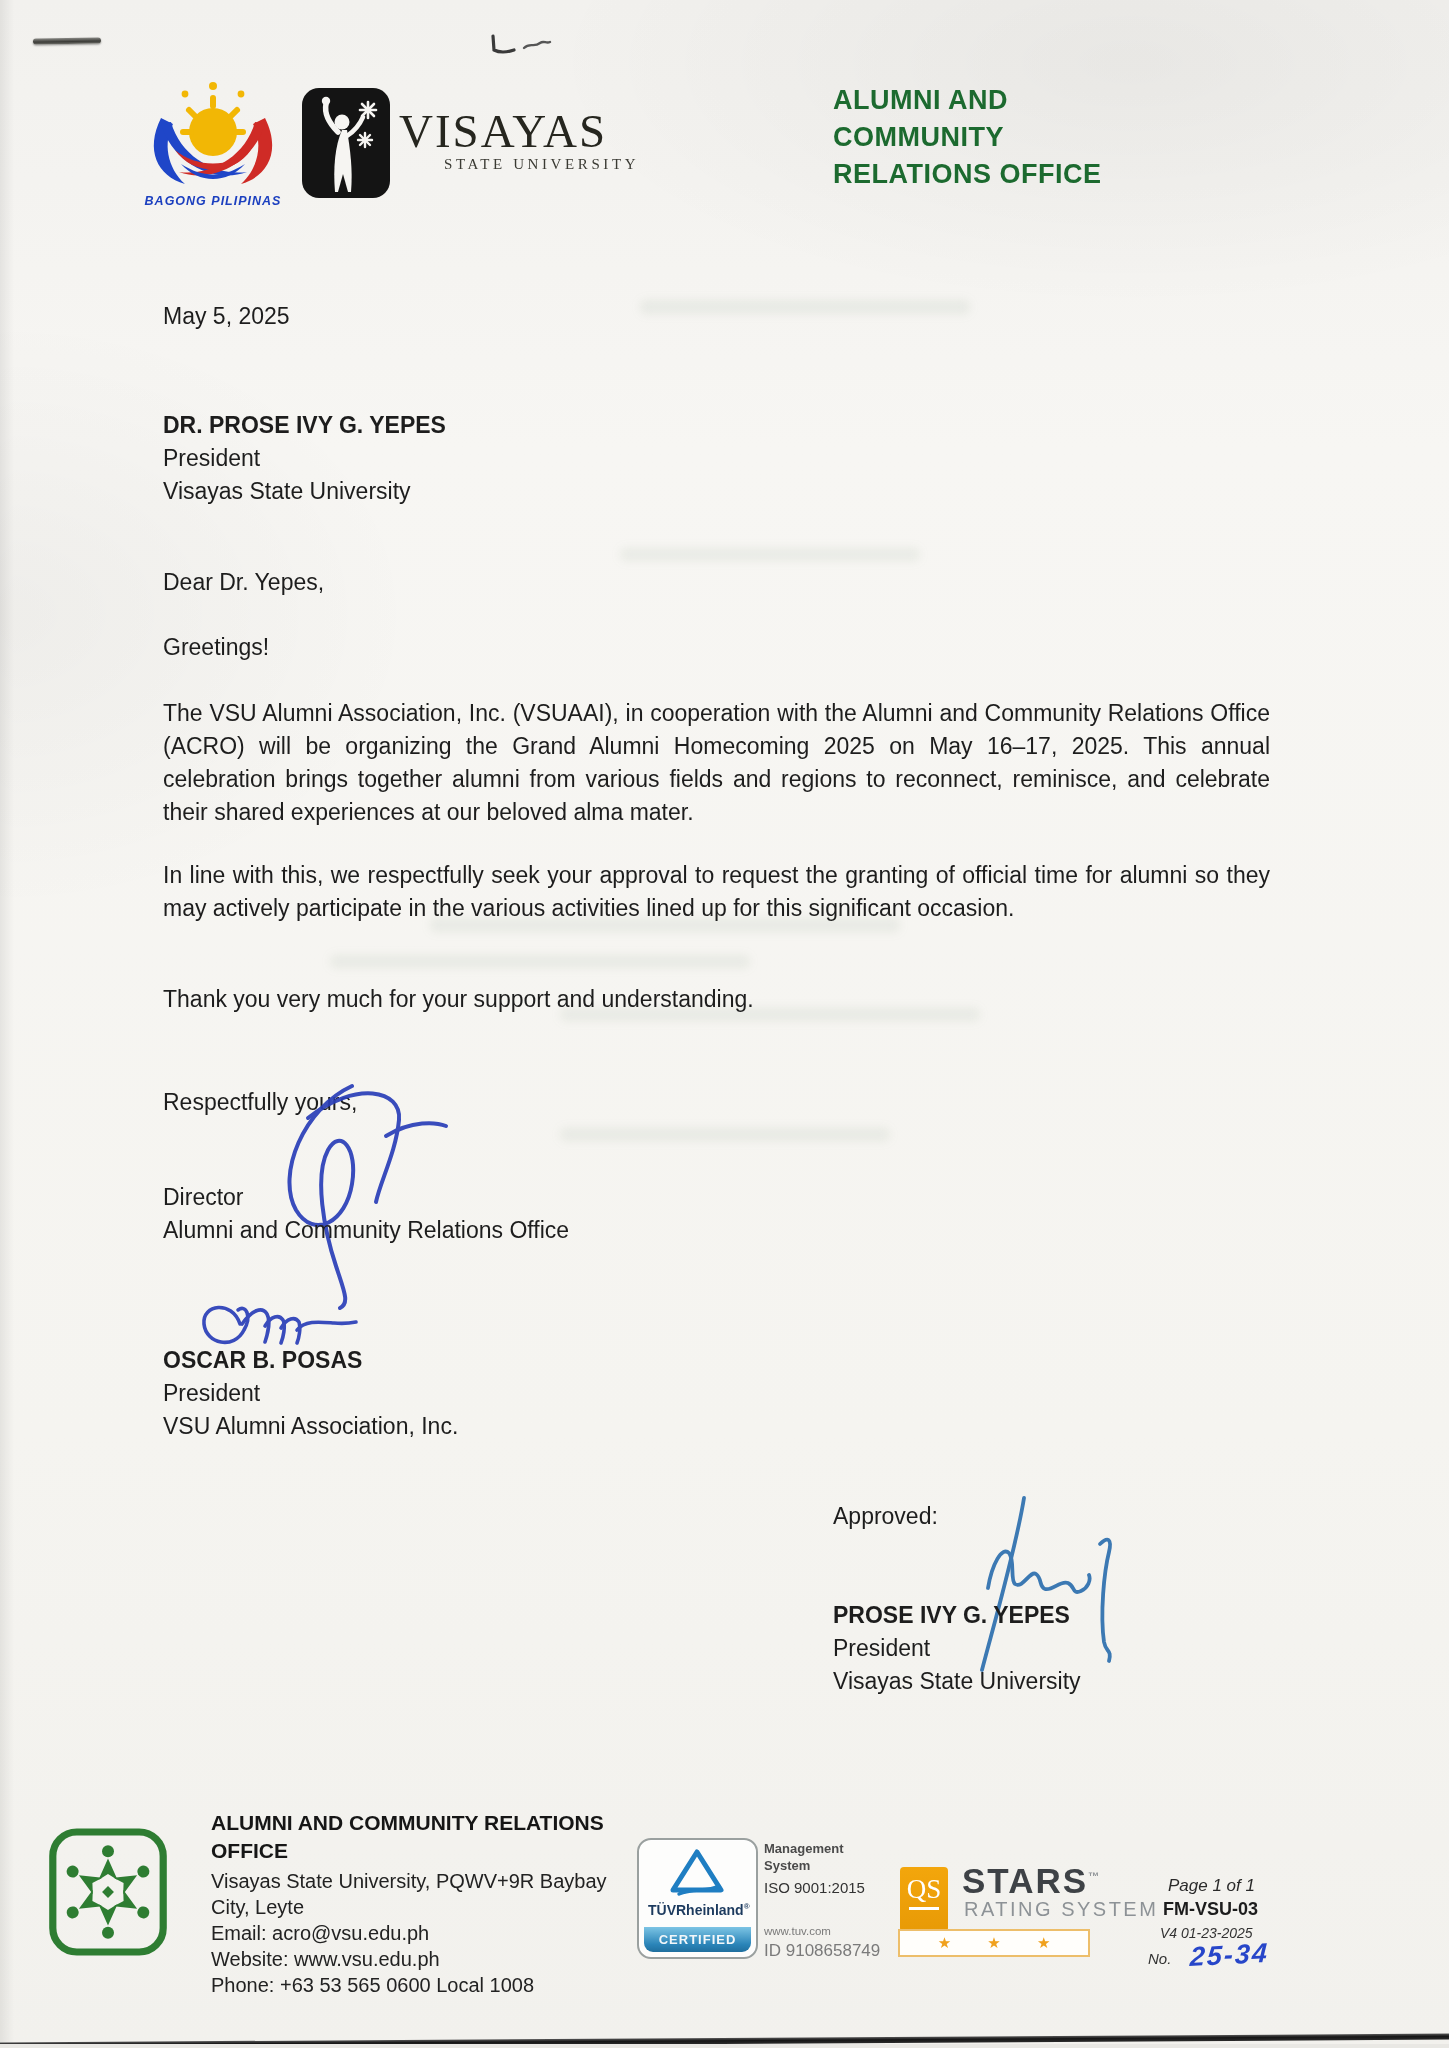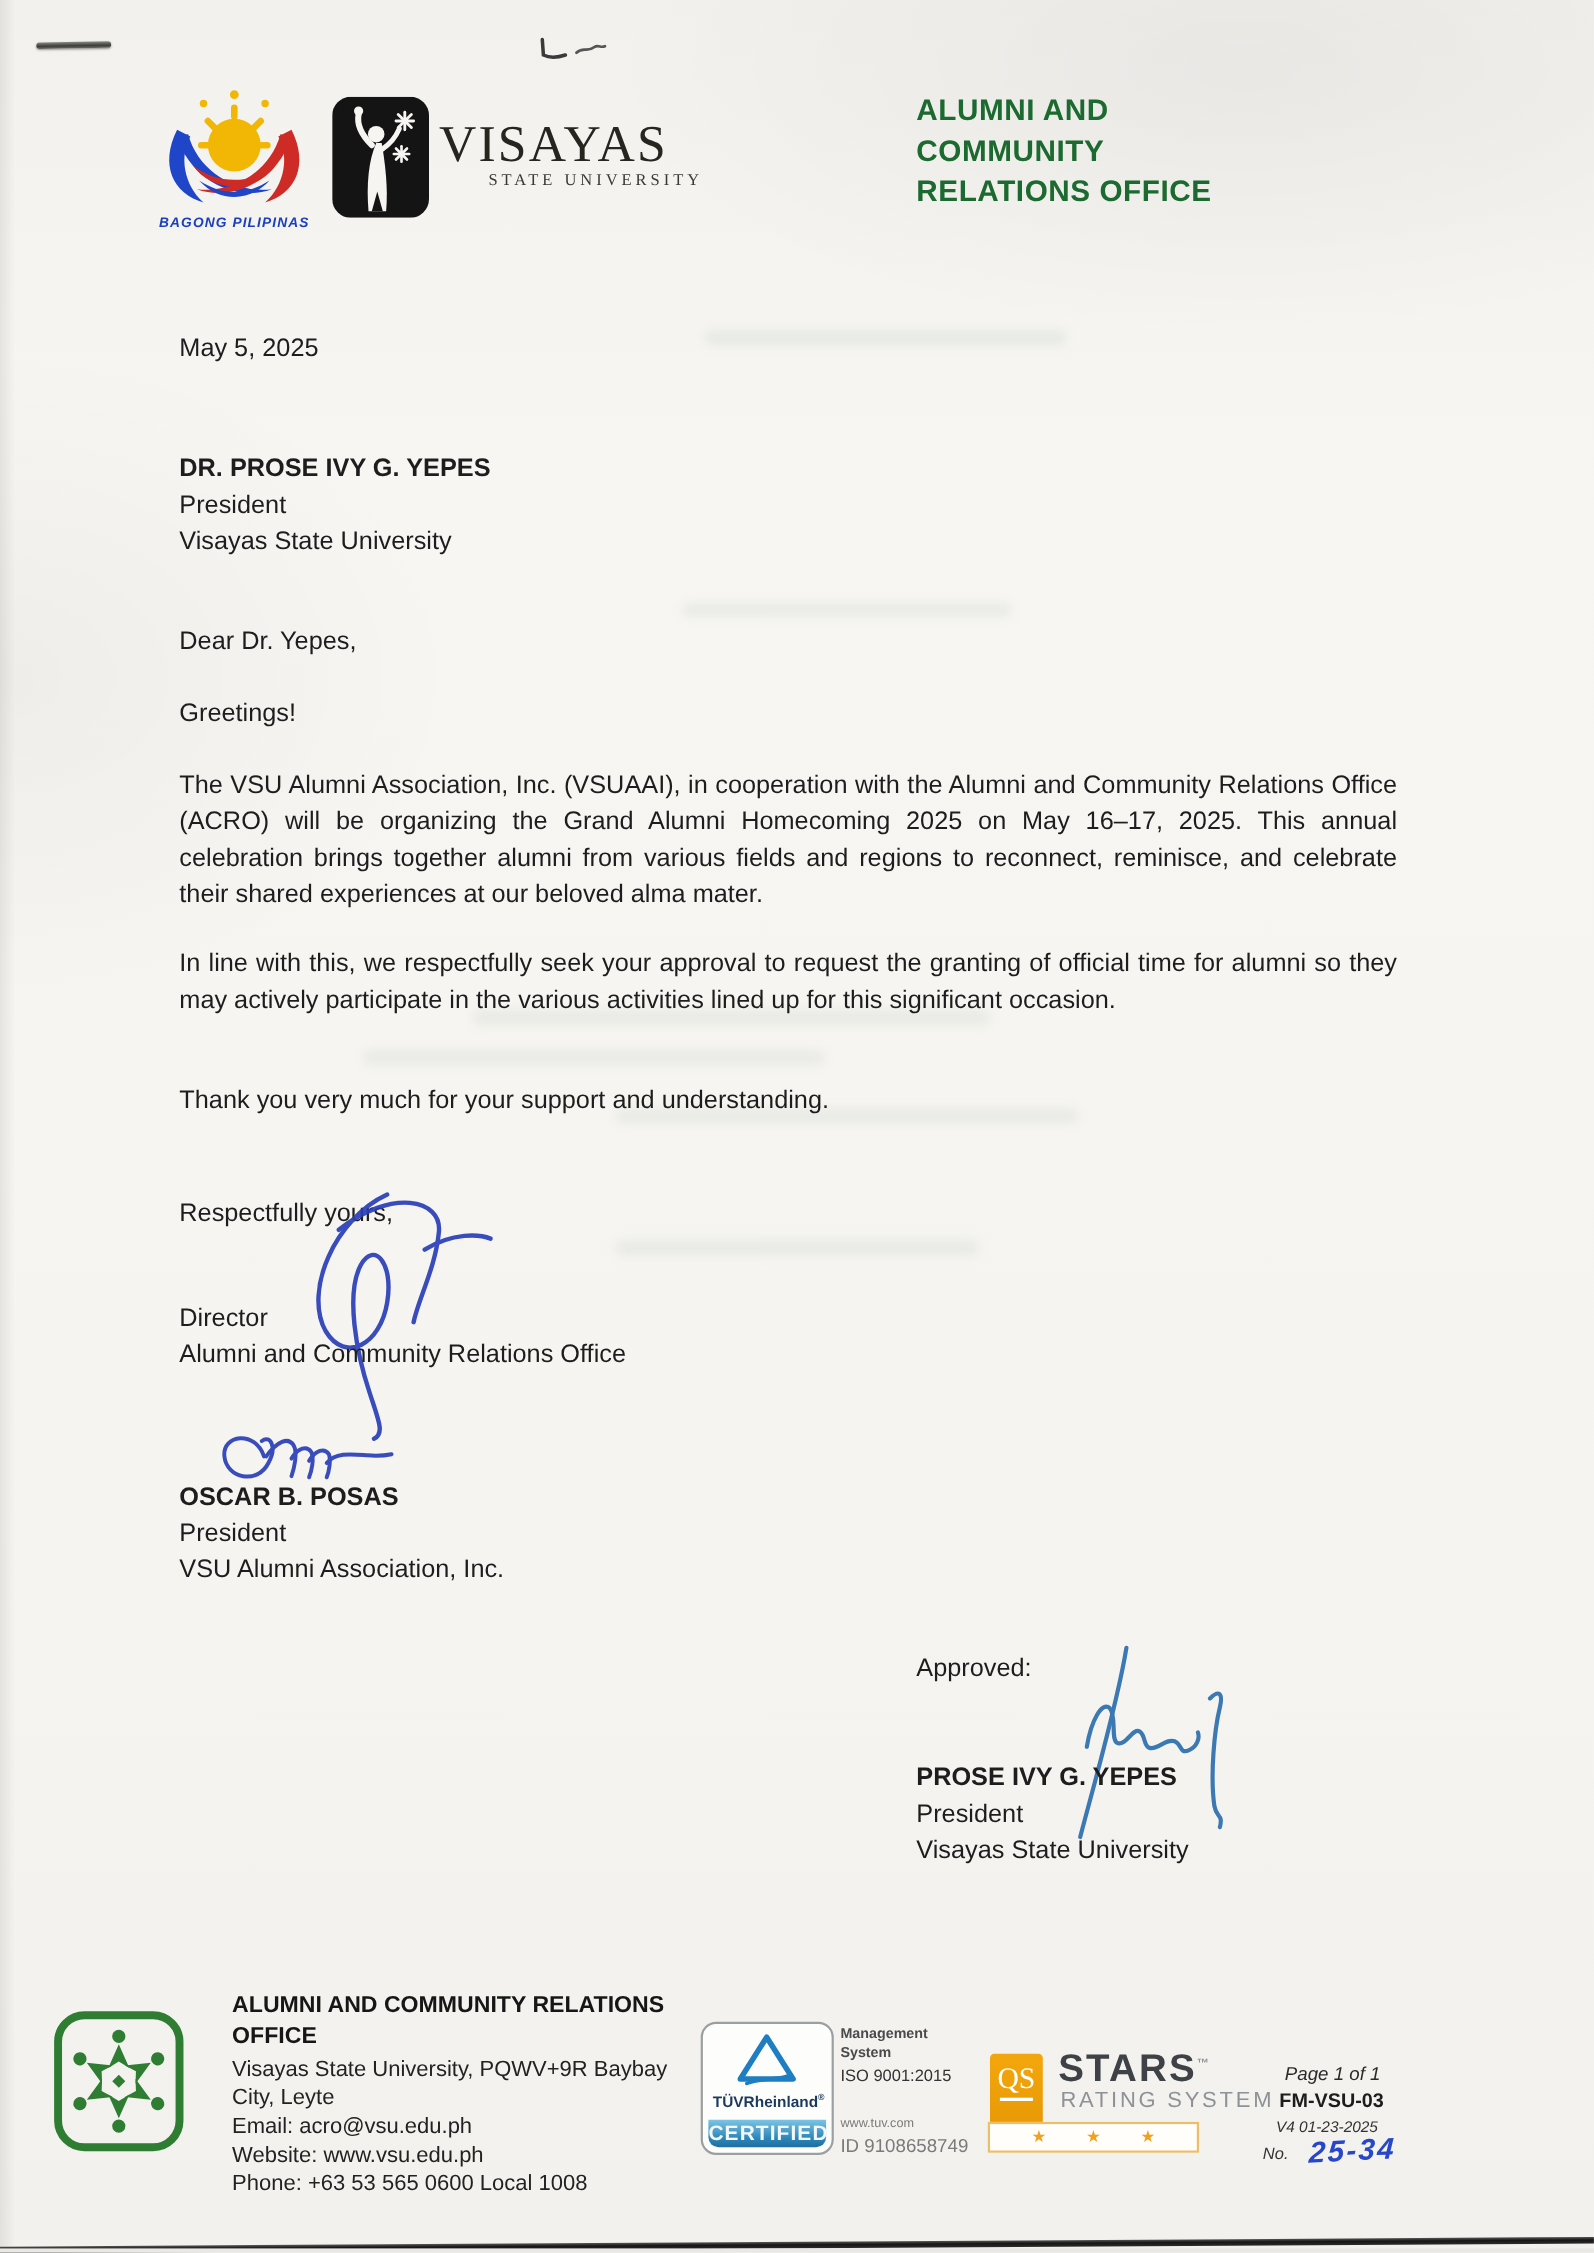--- a/index.html
+++ b/index.html
@@ -27,21 +27,21 @@
   .bottom-edge{background:linear-gradient(180deg,#555 0%,#161616 45%,#2b2b2b 100%);}
   .office-title{font-weight:bold;font-size:27px;line-height:37px;letter-spacing:0.5px;color:#1c6a2f;}
   .vsu-wordmark{font-family:"Liberation Serif", serif;font-size:47px;letter-spacing:2px;color:#26261f;}
   .vsu-sub{font-family:"Liberation Serif", serif;font-size:15px;letter-spacing:3.6px;color:#3a3a33;margin-left:20px;}
   .bagong-label{font-size:12.5px;font-weight:bold;font-style:italic;letter-spacing:1px;color:#1b3fbf;}
   .footer-office{font-weight:bold;font-size:21px;line-height:28px;color:#161616;width:400px;}
   .footer-line{font-size:20px;line-height:26px;color:#222;}
   .tuv-box{width:117px;height:117px;background:#fdfdfc;border:2px solid #9aa09f;border-radius:14px;box-shadow:0 0 0 1px rgba(255,255,255,.6) inset;}
   .tuv-band{position:absolute;left:5px;right:5px;bottom:5px;height:25px;border-radius:0 0 9px 9px;
     background:linear-gradient(180deg,#7cc4e4,#2a84b8 70%,#1f6f9e);
-    color:#f2f7fa;font-weight:bold;font-size:19px;letter-spacing:1px;text-align:center;line-height:25px;}
+    color:#f2f7fa;font-weight:bold;font-size:13px;letter-spacing:1px;text-align:center;line-height:25px;}
   .tuv-brand{font-size:14px;font-weight:bold;color:#1c3a5e;}
   .qs-square{width:48px;height:65px;background:linear-gradient(180deg,#f3a60c,#e89a06);border-radius:4px;
     color:#fff;font-family:Liberation Serif, serif;font-size:27px;text-align:center;line-height:44px;}
   .qs-title{font-size:35px;font-weight:bold;letter-spacing:2px;color:#3e4246;}
   .qs-sub{font-size:20px;letter-spacing:2.5px;color:#8d9296;}
   .stars-bar{width:188px;height:24px;background:#fffefb;border:2px solid #edbe6a;color:#f0a11e;
     text-align:center;font-size:15px;line-height:24px;letter-spacing:16px;text-indent:16px;}
   .form-page{font-style:italic;font-size:17px;color:#2a2a2a;}
   .form-code{font-weight:bold;font-size:18px;color:#1c1c1c;}
   .form-ver{font-style:italic;font-size:14px;color:#333;}

